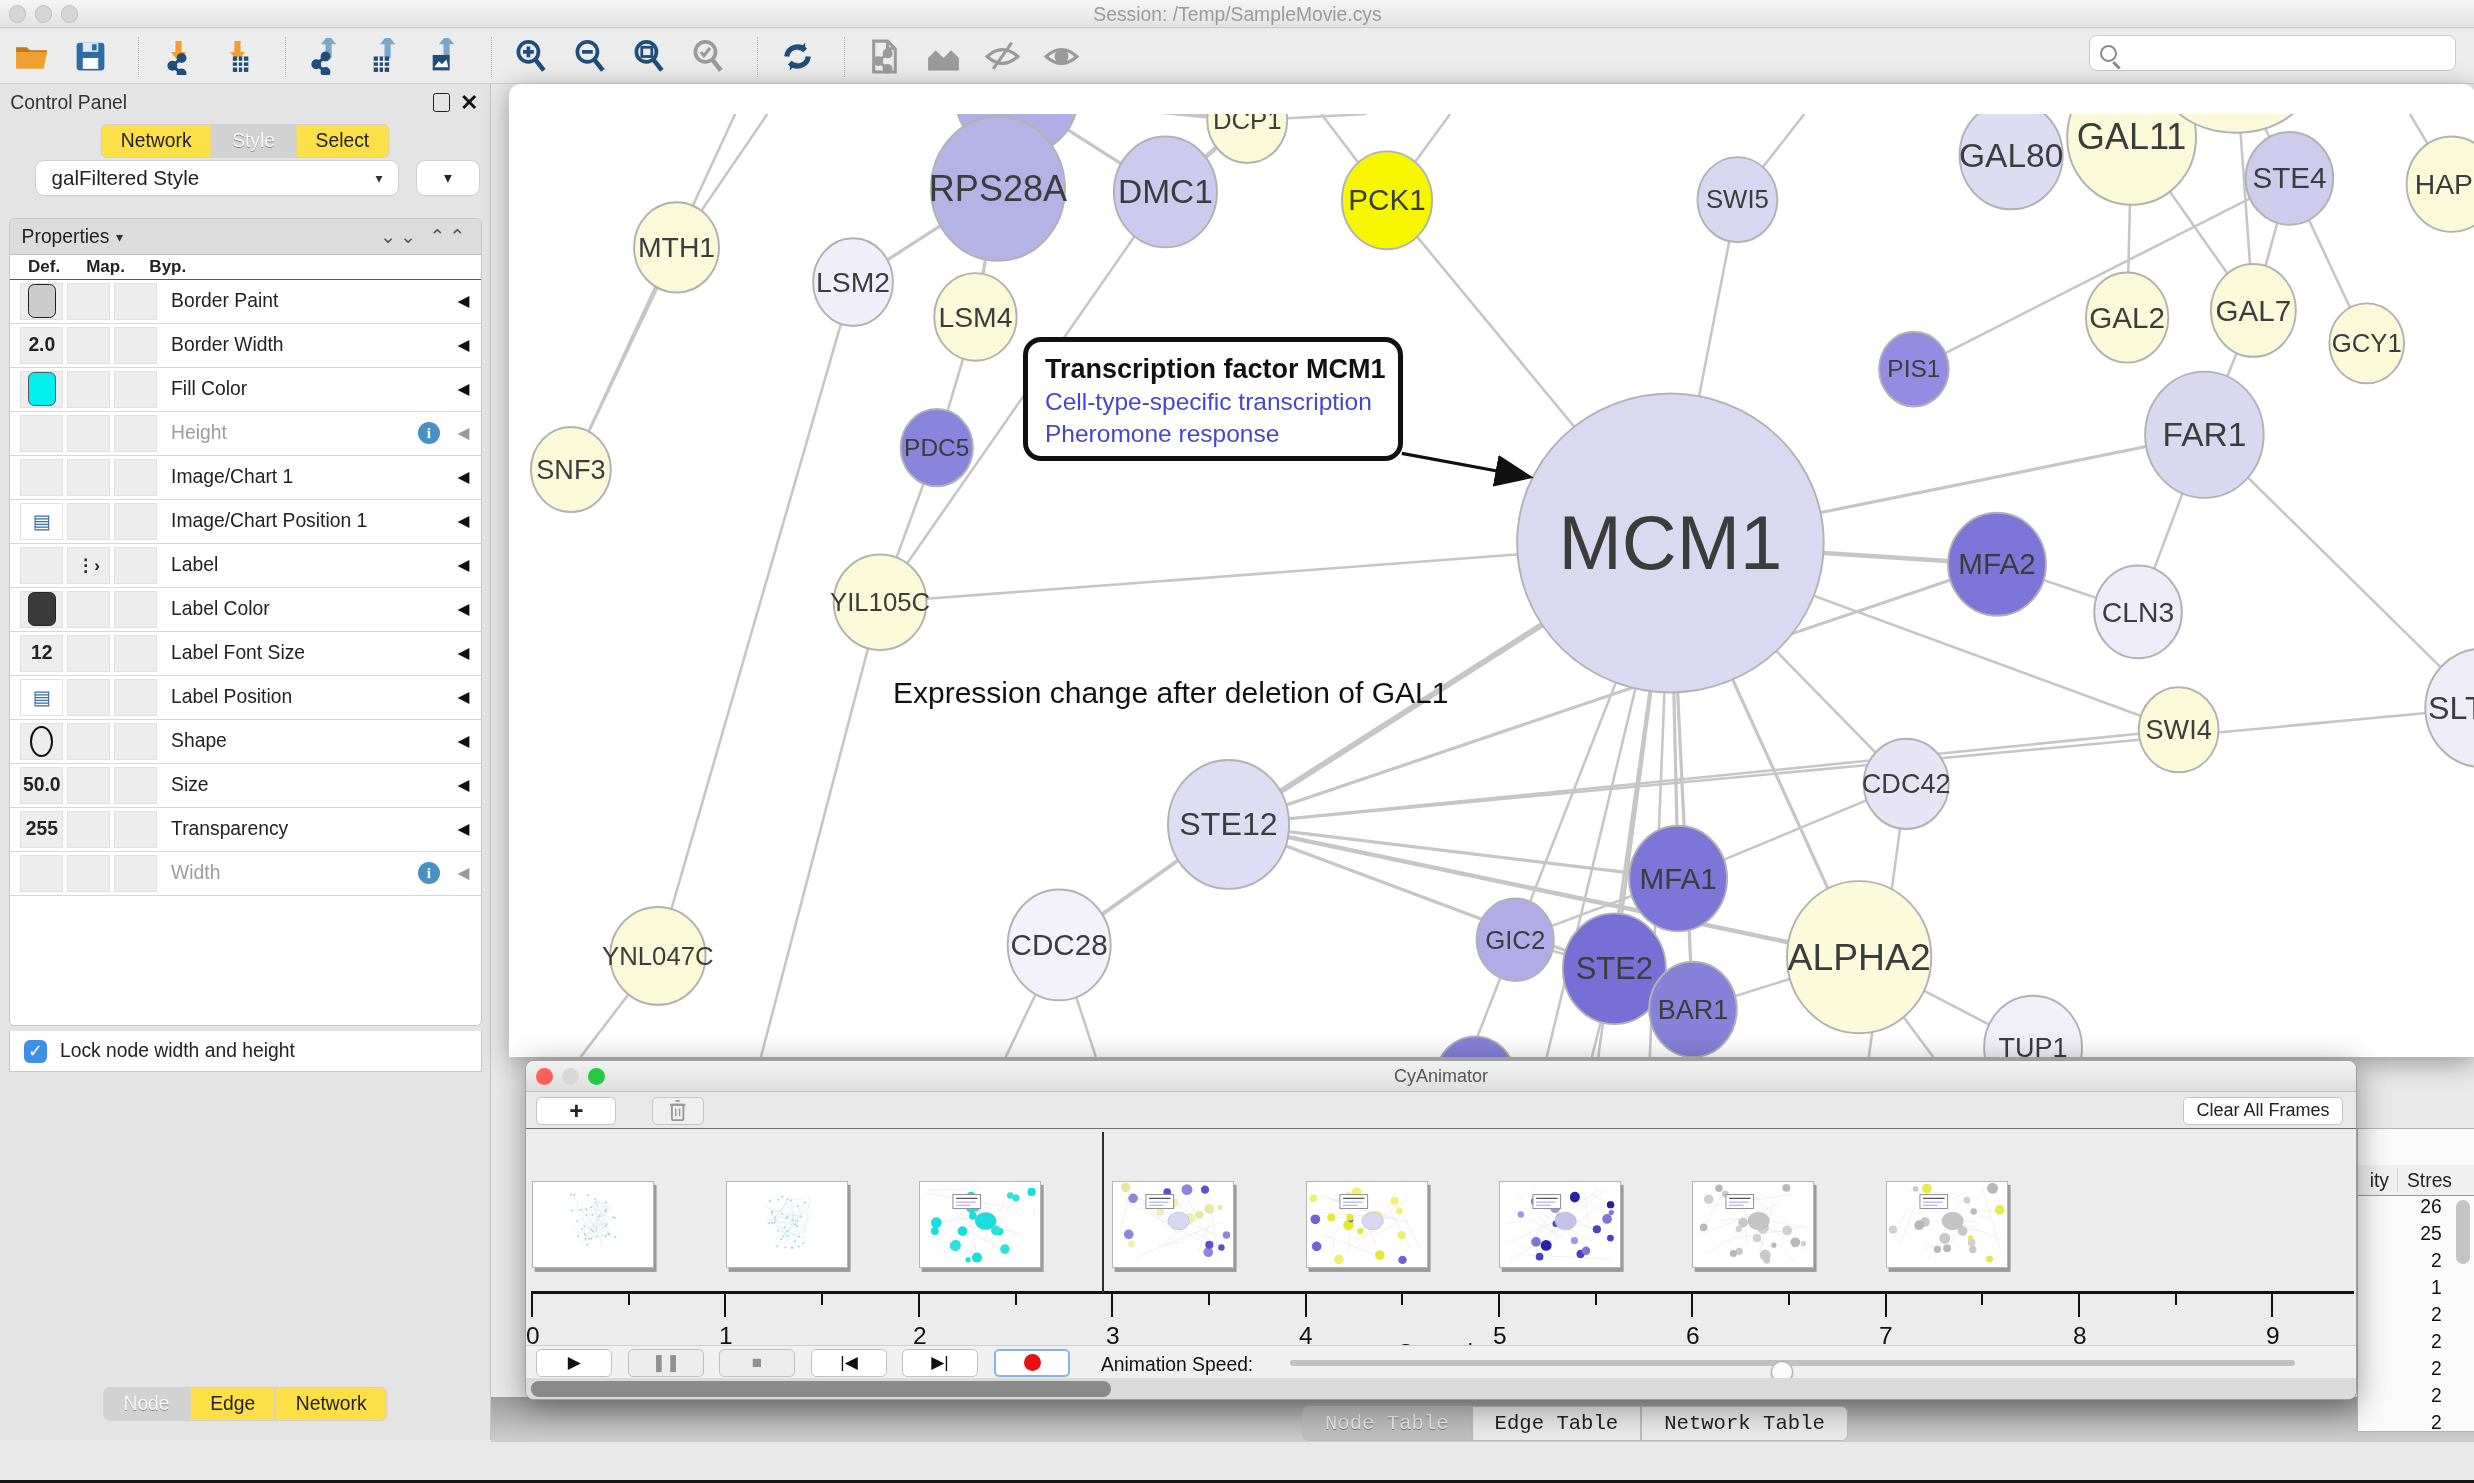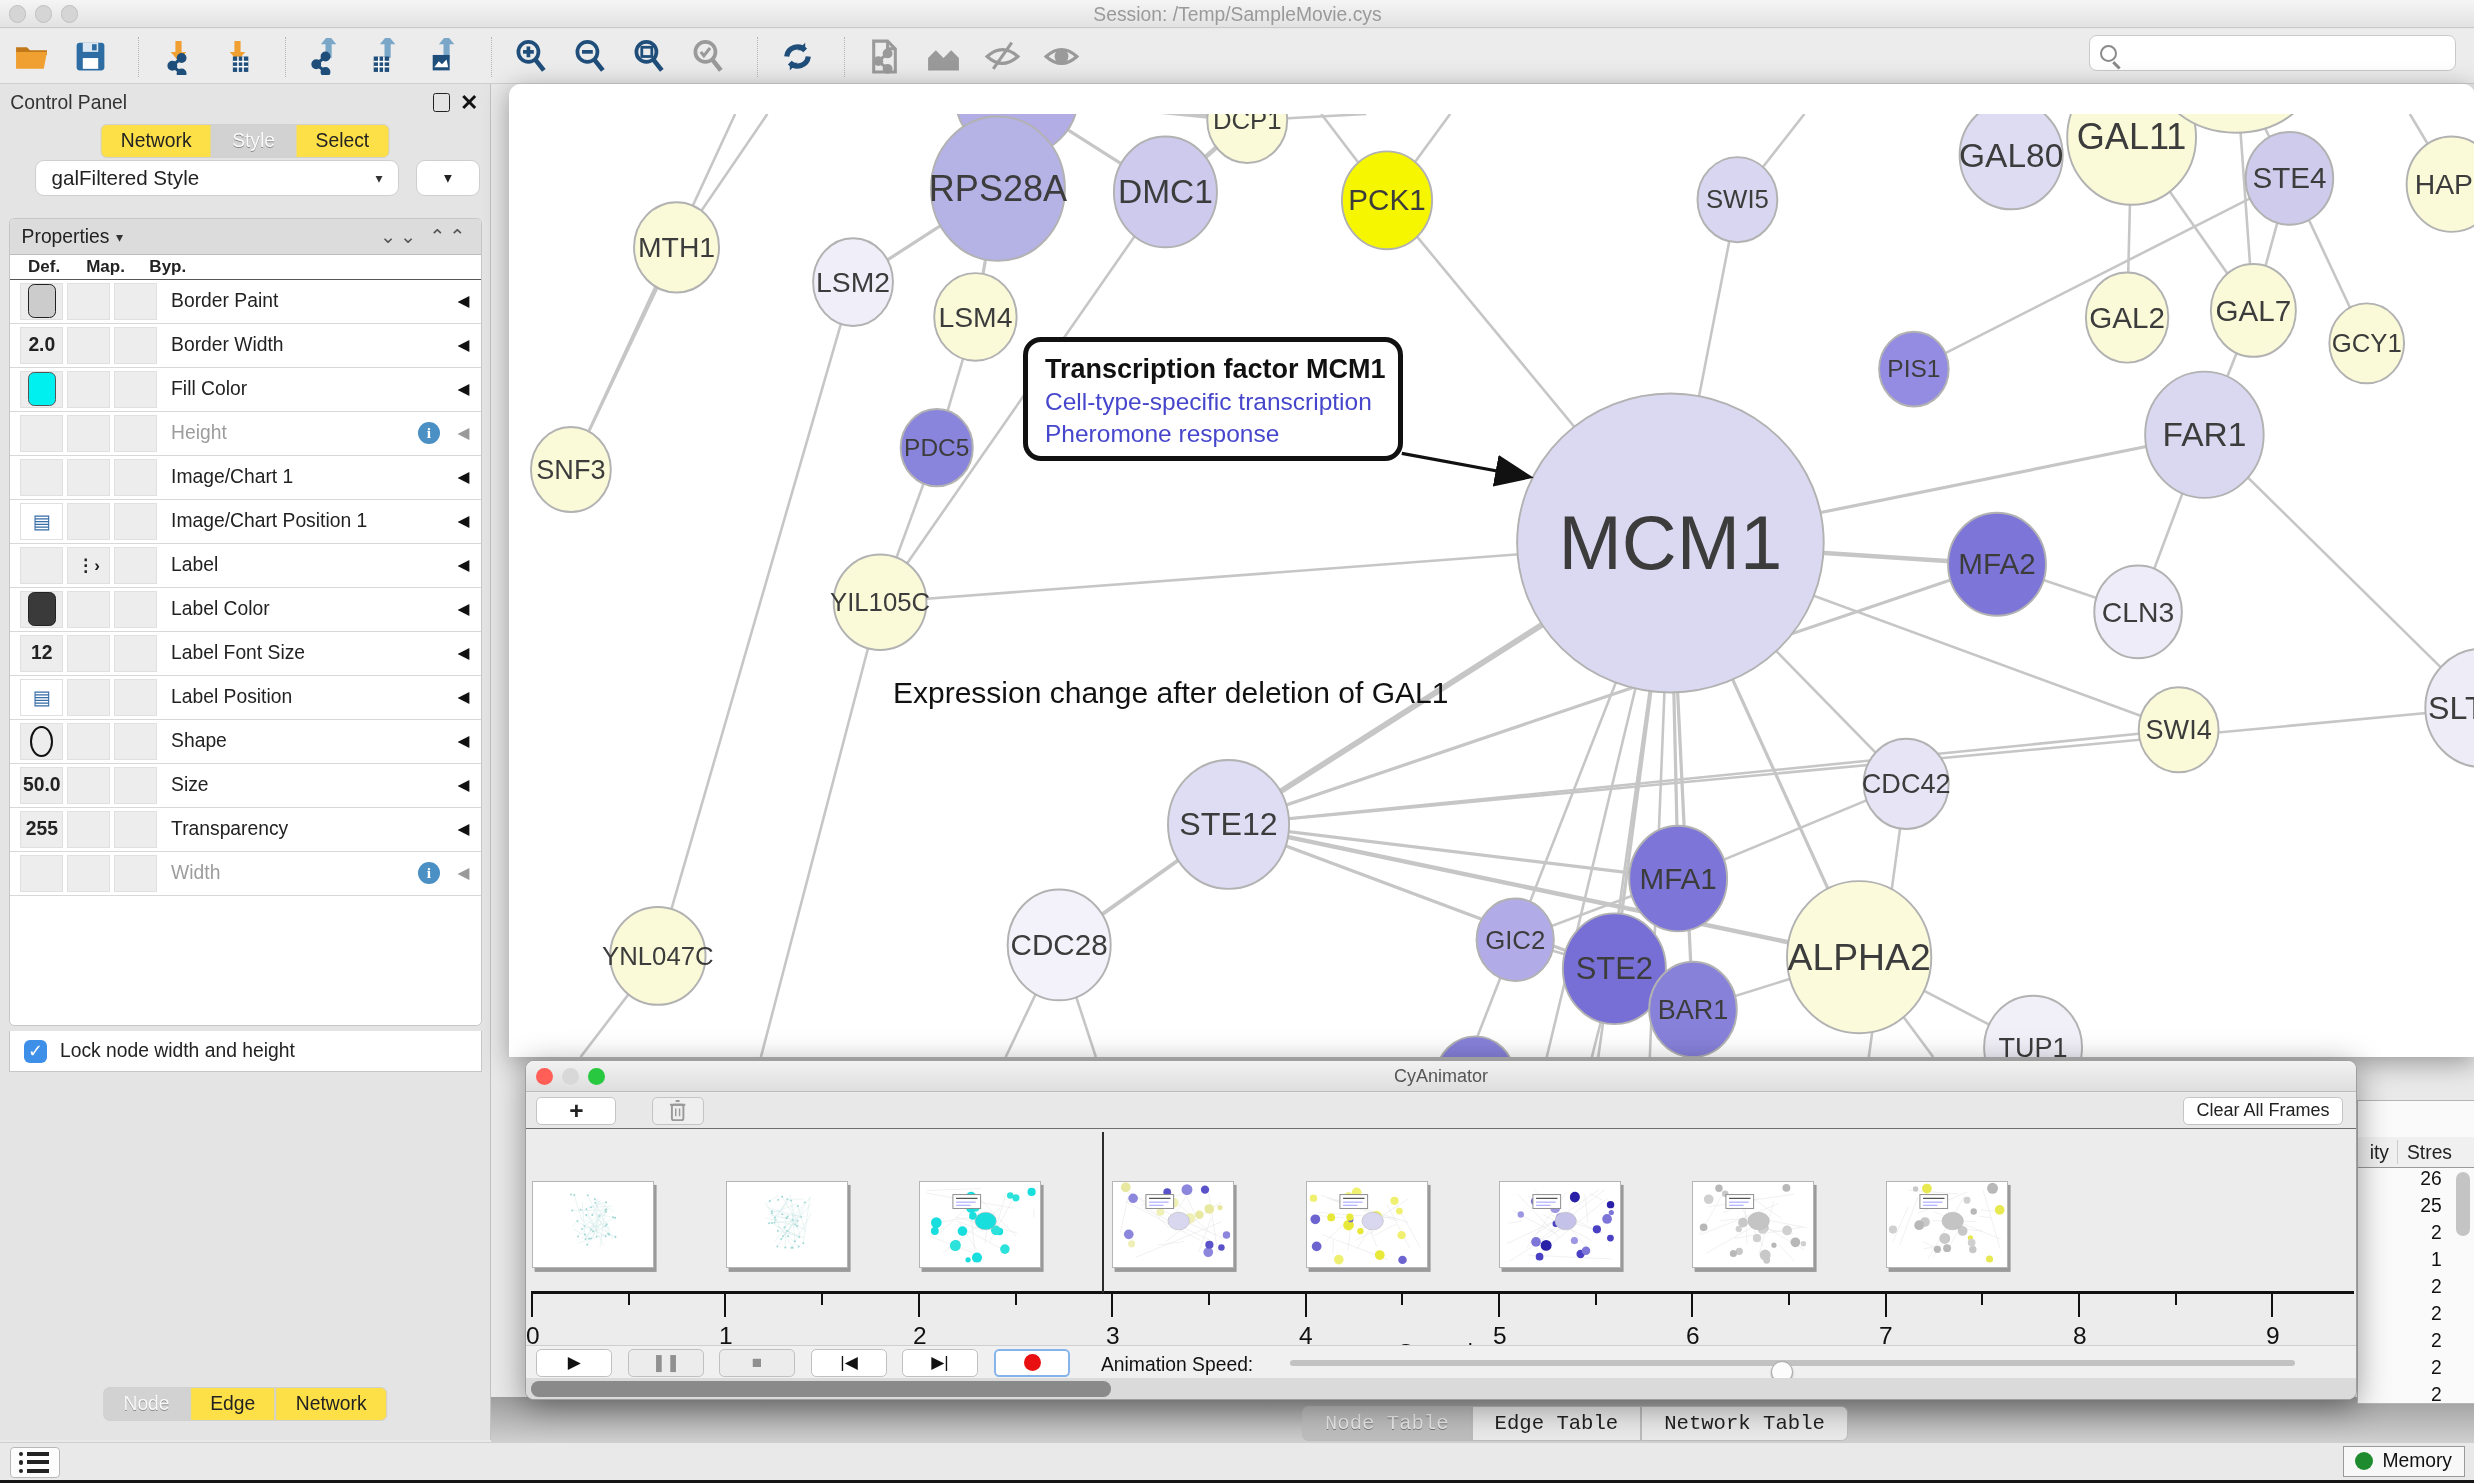--- a/index.html
+++ b/index.html
@@ -122,21 +122,21 @@
   .ctl.rec { border:2.6px solid #85b4ea; }
   .rec-dot { width:17px; height:17px; background:#e81010; border-radius:50%; }
   .speed-label { position:absolute; top:7.7px; font-size:19.3px; color:#111; }
   .slider-track { position:absolute; top:14px; height:5.8px; background:#c2c2c2; border-radius:3.2px; }
   .slider-thumb { position:absolute; top:1.3px; width:22px; height:22px; background:#fcfcfc;
     border:0.6px solid #aaa; border-radius:50%; box-shadow:0 1.3px 1.9px rgba(0,0,0,.3); }
   .anim-hscroll { position:absolute; left:0px; top:317px; width:100%; height:21px; background:#dadada; }
   .anim-hscroll .hthumb { position:absolute; left:5.2px; top:2.6px; width:580px; height:16px; background:#8a8a8a; border-radius:7.7px; }
 
   
-  .table-panel { position:absolute; left:2357px; top:1100px; width:118px; height:304px;
+  .table-panel { position:absolute; left:2357px; top:1128px; width:118px; height:304px;
     background:#fafafa; border:1.3px solid #b5b5b5; z-index:20; }
   .tp-header { position:absolute; left:0; top:36px; width:100%; height:31px; background:#f0f0f0;
     border-bottom:1.3px solid #9a9a9a; font-size:19.3px; color:#222; }
   .tp-h1 { position:absolute; left:0; top:5.2px; width:31px; text-align:right; }
   .tp-h2 { position:absolute; left:49px; top:5.2px; }
   .tp-div { position:absolute; left:39px; top:2.6px; height:24.5px; border-left:1.3px solid #ccc; }
   .tp-rows { position:absolute; left:0; top:67px; width:90px; }
   .tp-row { height:27px; font-size:19.3px; color:#111; text-align:right; padding-right:6.4px; }
   .tp-scroll { position:absolute; right:3.9px; top:71px; width:14px; height:64px; background:#c4c4c4; border-radius:7px; }
 
@@ -1222,35 +1222,15 @@
   </div>
 
   <div class="tabsbar">
     <div class="bigtabs" id="table-tabs">
         <div class="bigtab sel">Node Table</div>
         <div class="bigtab">Edge Table</div>
         <div class="bigtab">Network Table</div>
       </div>
   </div>
 
-  <div class="statusbar">
-    <div class="list-btn">
-      <span class="li">
-          <span class="d"></span>
-          <span class="b"></span>
-        </span>
-      <span class="li">
-          <span class="d"></span>
-          <span class="b"></span>
-        </span>
-      <span class="li">
-          <span class="d"></span>
-          <span class="b"></span>
-        </span>
-    </div>
-    <div class="memory-btn">
-      <span class="mem-dot"></span>
-      <span>Memory</span>
-    </div>
-  </div>
   <div class="bottom-strip"></div>
 </div>
 
 
 </body></html>

